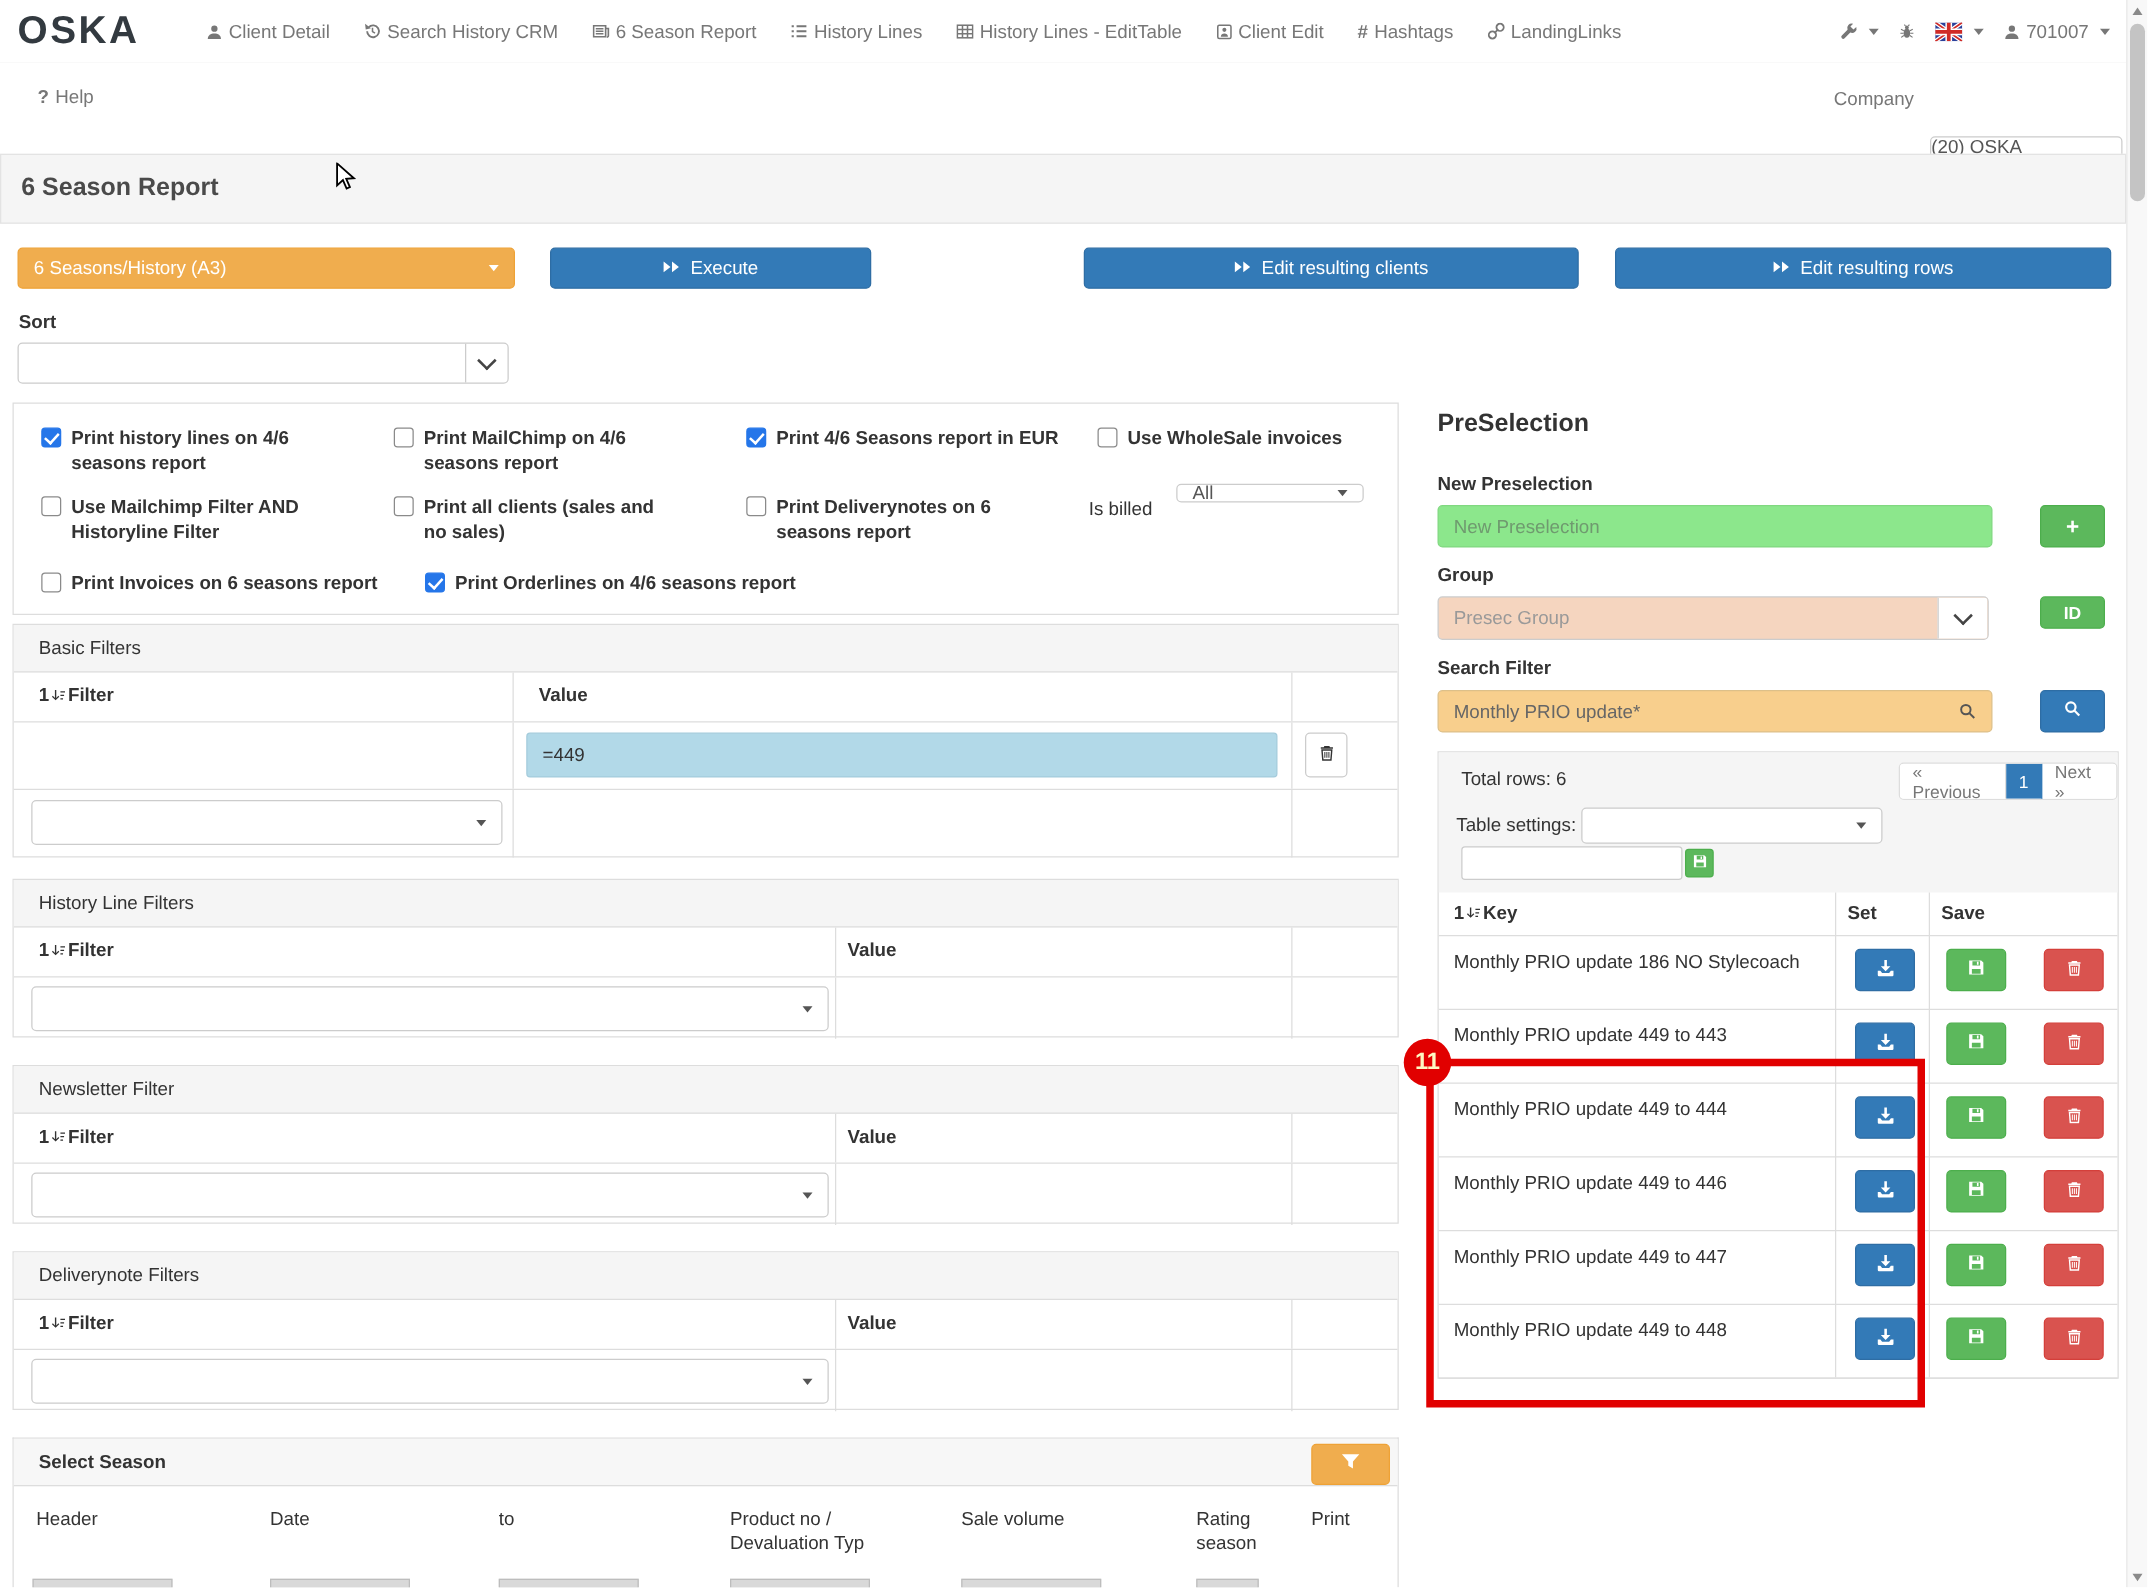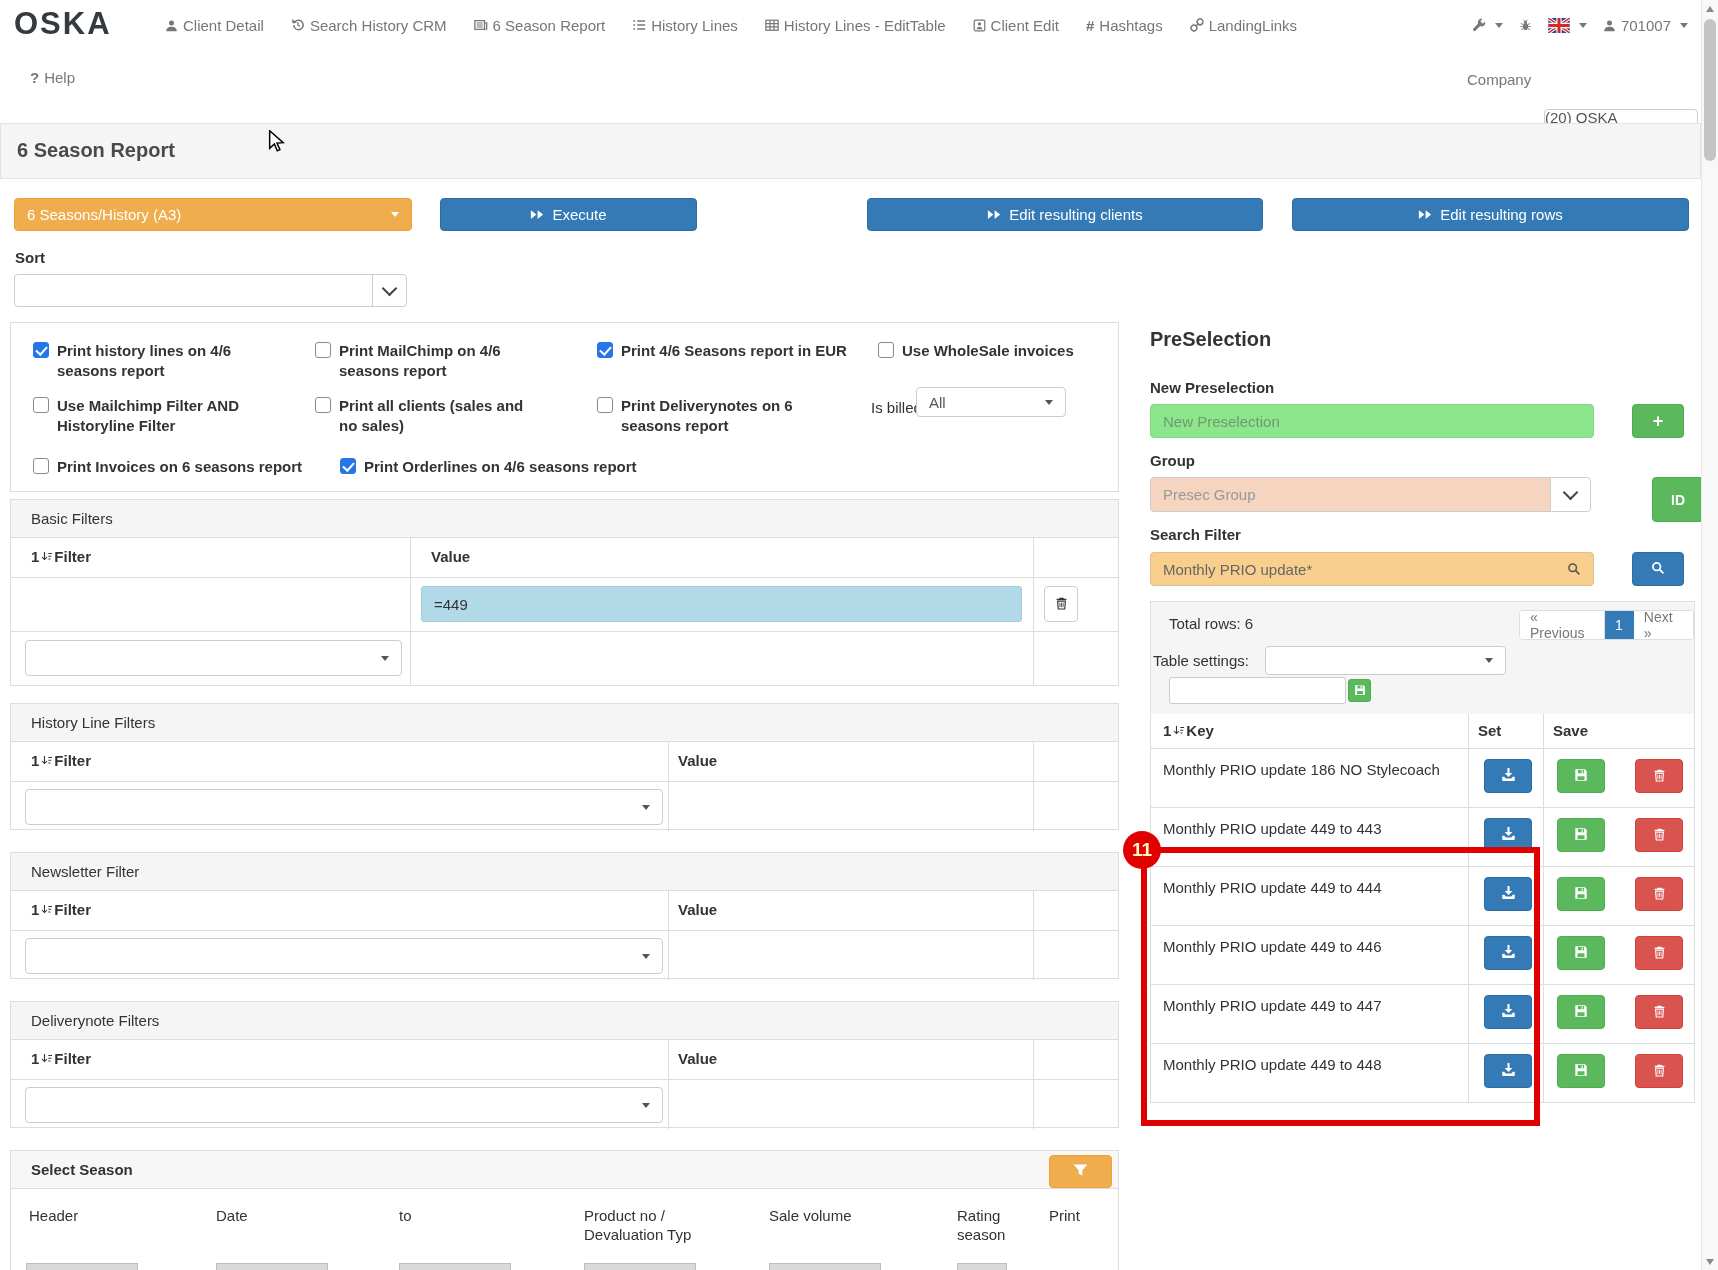--- a/index.html
+++ b/index.html
@@ -276,21 +276,21 @@
     </span>
     <span class="cb" style="left:304px;top:73px;">
       <span class="cbbox"></span>
       <span class="cblabel" style="width:200px;">Print all clients (sales and no sales)</span>
     </span>
     <span class="cb" style="left:586px;top:73px;">
       <span class="cbbox"></span>
       <span class="cblabel" style="width:220px;">Print Deliverynotes on 6 seasons report</span>
     </span>
     <span style="position:absolute;left:860px;top:76px;color:#333;">Is billed</span>
-    <div class="select" style="position:absolute;left:905px;top:64px;width:150px;height:30px;gap:10px;">
+    <div class="select" style="position:absolute;left:930px;top:64px;width:150px;height:15px;gap:10px;">
       <span>All</span>
       <span class="caret"></span>
     </div>
     <span class="cb" style="left:22px;top:134px;">
       <span class="cbbox"></span>
       <span class="cblabel" style="width:310px;white-space:nowrap;">Print Invoices on 6 seasons report</span>
     </span>
     <span class="cb checked" style="left:304px;top:134px;padding-left:25px;">
       <span class="cbbox"></span>
       <span class="cblabel" style="width:320px;white-space:nowrap;">Print Orderlines on 4/6 seasons report</span>
@@ -445,21 +445,21 @@
   <div class="grn-btn" style="left:1632px;top:404px;height:34px;font-size:18px;">
     <span>+</span>
   </div>
   <span class="rlabel" style="top:452px;">Group</span>
   <div style="position:absolute;left:1150px;top:477px;width:441px;height:35px;border:1px solid #ccc;border-radius:4px;box-sizing:border-box;overflow:hidden;background:#f5d5bf;cursor:pointer;">
     <span style="position:absolute;left:12px;top:8px;color:#999;">Presec Group</span>
     <span style="position:absolute;right:0;top:0;width:39px;height:33px;background:#fff;border-left:1px solid #ccc;display:flex;align-items:center;justify-content:center;">
         <span class="chev"></span>
       </span>
   </div>
-  <div class="grn-btn" style="left:1632px;top:477px;height:45px;font-size:14px;margin-left:20px;">
+  <div class="grn-btn" style="left:1632px;top:477px;height:26px;font-size:14px;">
     <span>ID</span>
   </div>
   <span class="rlabel" style="top:526px;">Search Filter</span>
   <div class="input-like" style="left:1150px;top:552px;width:444px;height:34px;background:#f8cf8d;border:1px solid #ddc089;color:#666;">
     <span>Monthly PRIO update*</span>
     <span style="margin-left:auto;color:#555;display:inline-flex;">
         <svg viewBox="0 0 16 16" width="14" height="14" fill="none" stroke="currentColor" stroke-width="1.8">
           <circle cx="6.5" cy="6.5" r="4.3"></circle>
           <path d="M9.9 9.9l4.3 4.3"></path>
         </svg>
@@ -473,21 +473,21 @@
   </div>
 
   <div class="tbl-panel">
     <div class="tbl-headzone">
       <span style="position:absolute;left:18px;top:13px;">Total rows: 6</span>
       <div class="pag">
         <span class="pg">« Previous</span>
         <span class="pg active">1</span>
         <span class="pg">Next »</span>
       </div>
-      <span style="position:absolute;left:2px;top:50px;">Table settings:</span>
+      <span style="position:absolute;left:14px;top:50px;">Table settings:</span>
       <div class="select ts-select">
         <span class="caret"></span>
       </div>
       <div class="ts-input"></div>
       <span class="mini-save">
         <span><svg viewBox="0 0 16 16" width="12" height="12" fill="currentColor">
               <path fill-rule="evenodd" d="M1.5 1.5h11l2 2v11h-13zM4.5 2.2v3.9h7V2.2zM8.6 2.8h1.5v2.7H8.6zM4 9.3h8v4.4H4z"></path>
             </svg></span>
       </span>
     </div>

